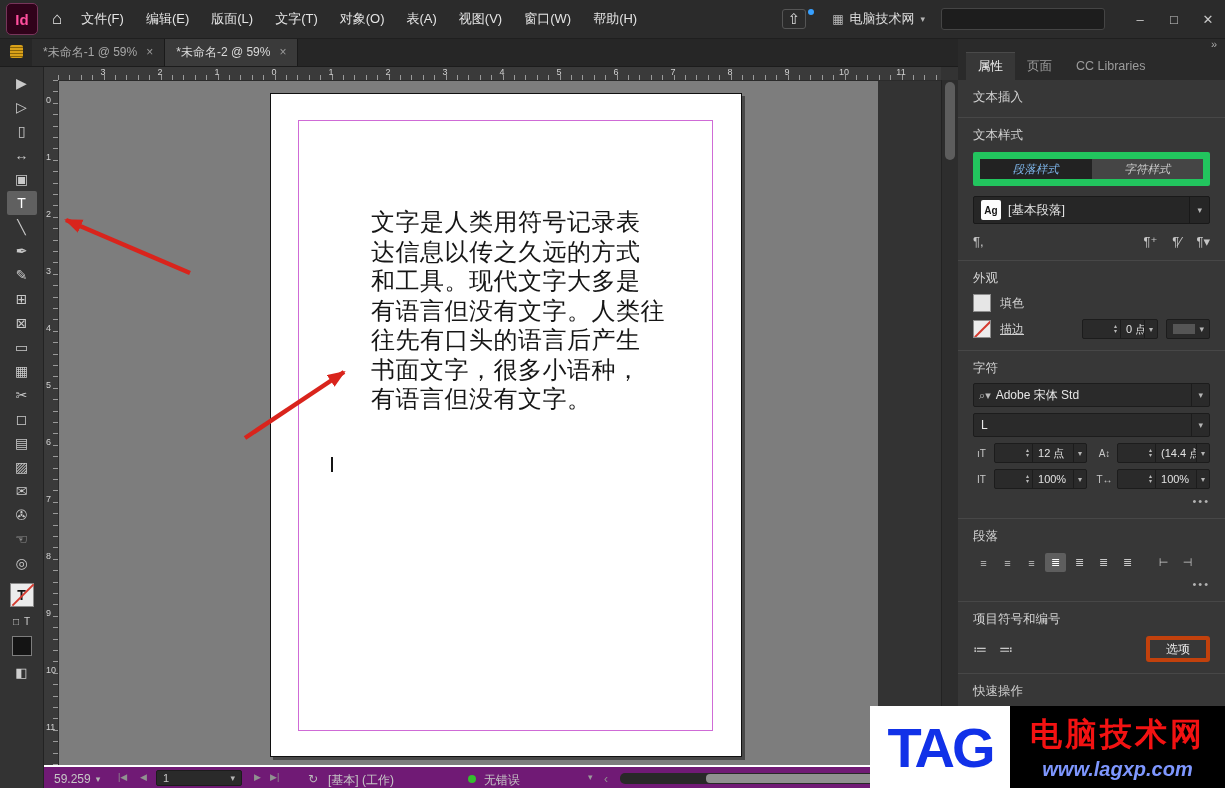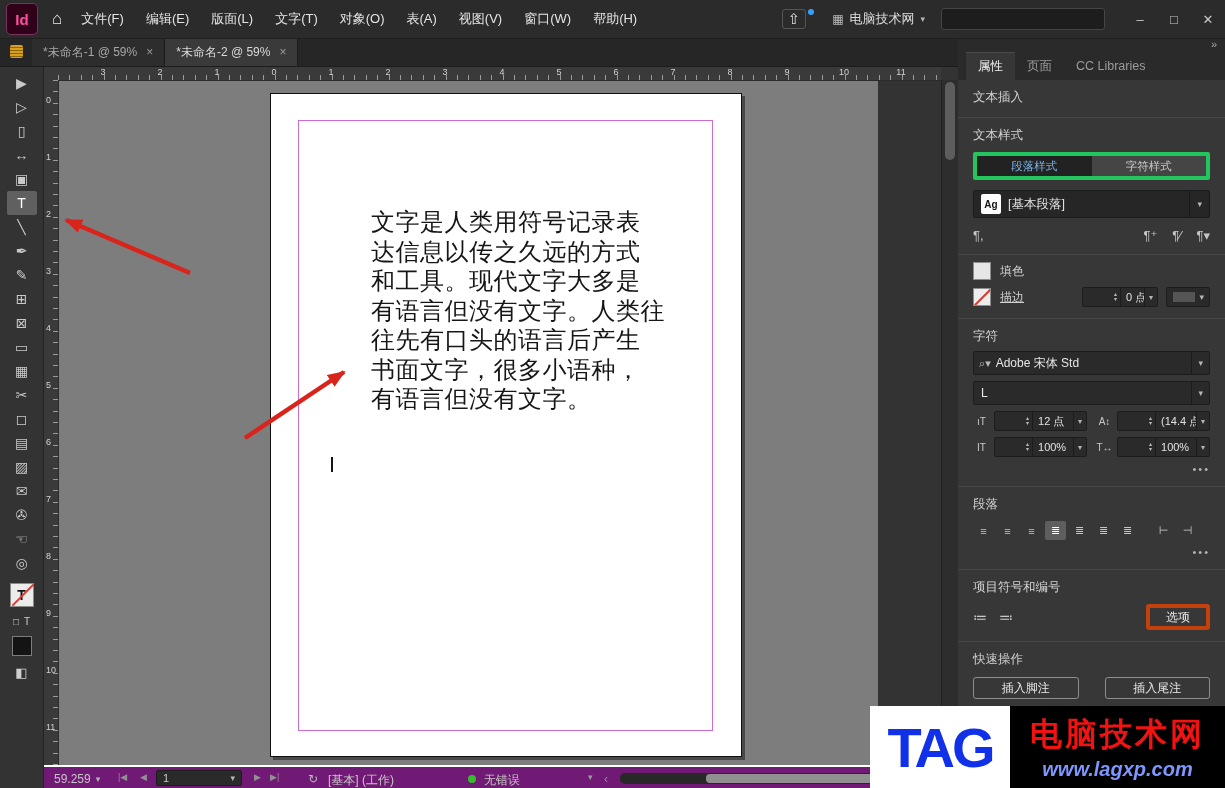--- a/index.html
+++ b/index.html
@@ -70,21 +70,21 @@
   #panel{position:absolute;left:958px;top:38px;width:267px;height:750px;background:#373737;z-index:4;box-sizing:border-box;}
   #panel-head{height:14px;text-align:right;color:#a8a8a8;font-size:11px;padding-right:8px;line-height:13px;background:#2a2a2a;}
   #panel-tabs{display:flex;height:28px;background:#2a2a2a;align-items:stretch;padding-left:8px;}
   .ptab{padding:0 12px;font-size:12.5px;color:#9c9c9c;display:flex;align-items:center;}
   .ptab.active{background:#373737;color:#efefef;border-top:1px solid #4a4a4a;}
   #panel-body{padding:0 15px;box-sizing:border-box;}
   .sec-label{font-size:12.5px;color:#d2d2d2;margin-top:9px;}
   .divider{height:1px;background:#474747;margin:11px -15px 0 -15px;}
   .dots{text-align:right;color:#b3b3b3;letter-spacing:2px;font-size:11px;margin-top:6px;}
 
-  #seg{display:flex;height:20px;margin-top:8px;border-radius:2px;overflow:hidden;border:4px solid #22c55e;}
+  #seg{display:flex;height:20px;margin-top:8px;border-radius:2px;overflow:hidden;border:7px solid #22c55e;font-style:italic;}
   .seg{flex:1;display:flex;align-items:center;justify-content:center;font-size:11.5px;background:#454545;color:#c9c9c9;}
   .seg.active{background:#222;color:#7db4e8;}
 
   #style-dd{display:flex;align-items:center;height:26px;margin-top:10px;background:#262626;border:1px solid #191919;border-radius:2px;}
   #style-badge{width:20px;height:20px;background:#fdfdfd;color:#141414;font-size:10px;font-weight:bold;display:flex;align-items:center;justify-content:center;border-radius:2px;margin:0 7px;}
   .dd-text{flex:1;font-size:12.5px;color:#e3e3e3;}
   .dd-chev{border-left:1px solid #191919;align-self:stretch;display:flex;align-items:center;padding:0 7px;}
 
   #pstyle-icons{display:flex;align-items:center;margin-top:10px;color:#c6c6c6;font-size:13px;}
   #pstyle-icons .right{margin-left:auto;display:flex;gap:15px;}
@@ -386,20 +386,21 @@
     <div id="pstyle-icons">
       <span class="pi">¶,</span>
       <span class="right">
         <span class="pi">¶⁺</span>
           <span class="pi">¶⁄</span>
           <span class="pi">¶▾</span>
       </span>
     </div>
     <div class="divider"></div>
 
+    <div class="sec-label">外观</div>
     <div class="prow">
       <span class="swatch-t"></span>
       <span class="plbl">填色</span>
     </div>
     <div class="prow">
       <span class="swatch-none"></span>
       <span class="plbl link">描边</span>
       <span class="stepper" id="stroke-stepper">
         <span class="spin">
             <span>▴</span>

